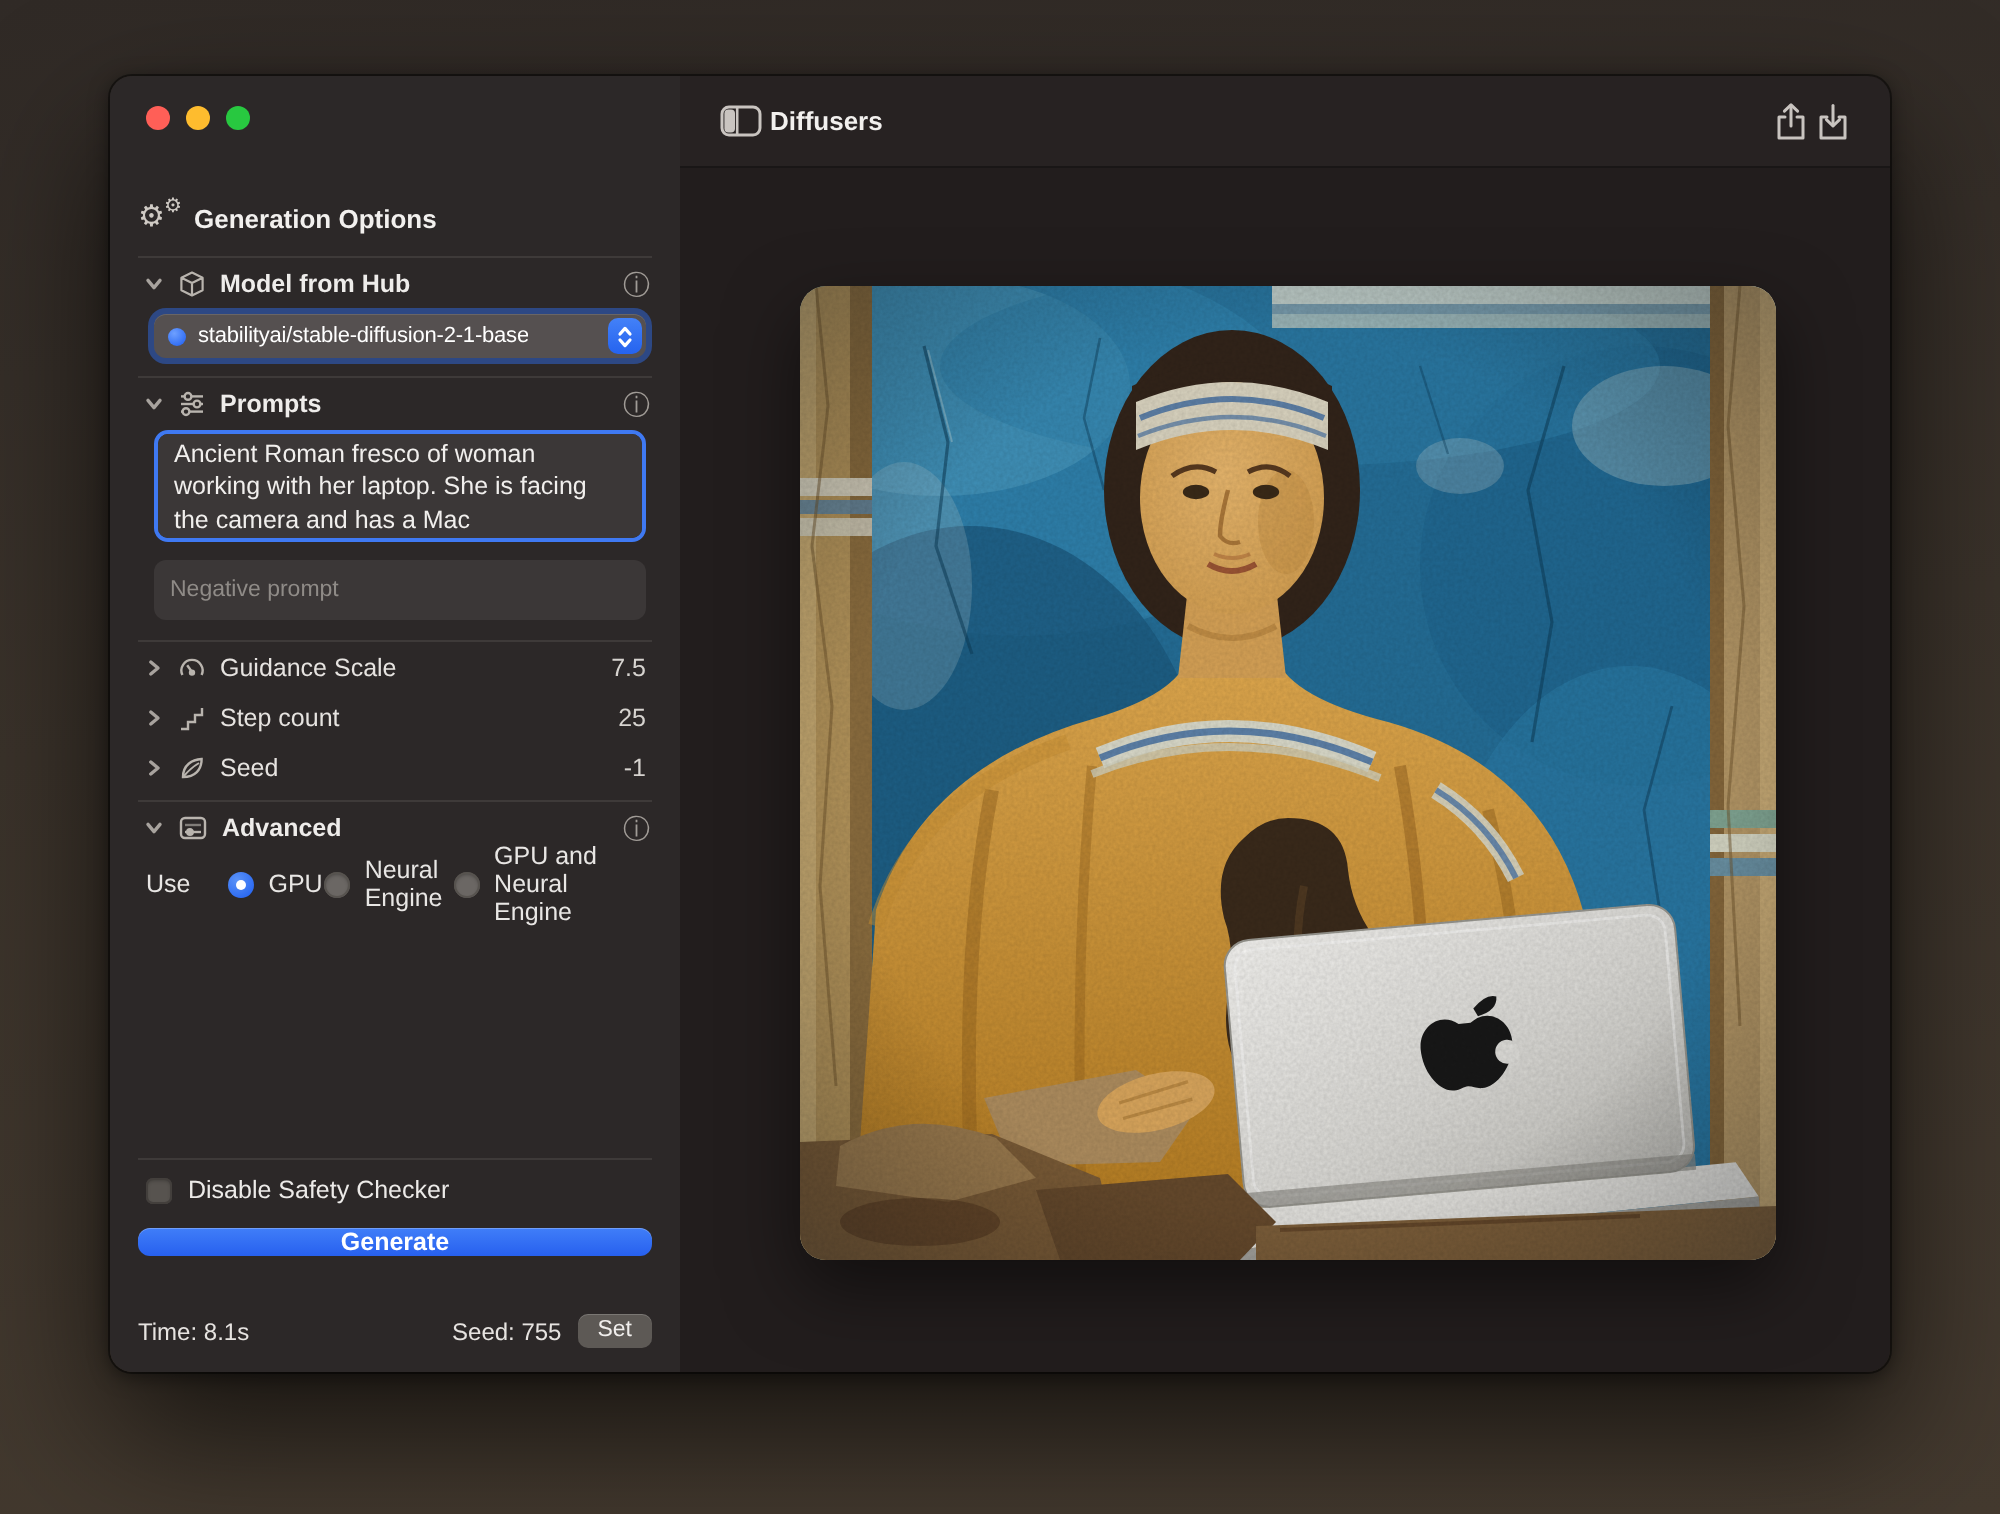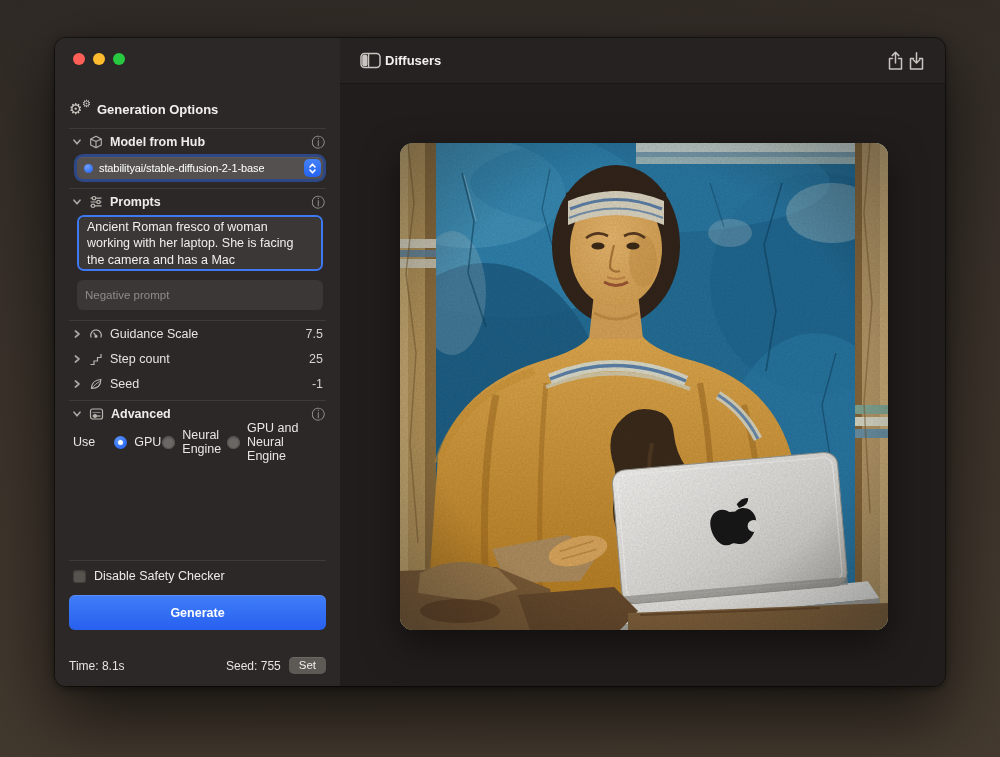--- a/index.html
+++ b/index.html
@@ -77,21 +77,21 @@
            box-shadow: inset 0 0 0 1px #57534f, inset 0 1px 2px rgba(0,0,0,.4); position:relative; }
   .radio.selected { background:radial-gradient(circle at 35% 30%, #5b93f7, #1d5df0); box-shadow:none; }
   .radio.selected::after { content:""; position:absolute; left:4px; top:4px; width:5px; height:5px;
            border-radius:50%; background:#ffffff; }
 
   .sb-bottom { margin-top:auto; }
   .check-row { display:flex; align-items:center; gap:8px; height:18px; margin:6px 0 0 4px; font-size:12.5px; color:#eceae8; cursor:default; }
   .checkbox { width:13px; height:13px; border-radius:3.5px; background:#57534f;
               box-shadow: inset 0 0 0 1px #433f3c, inset 0 1px 2px rgba(0,0,0,.35); flex:0 0 auto; }
   .generate {
-    margin-top:10px; width:100%; height:35px; border:none; border-radius:6px;
+    margin-top:10px; width:100%; height:14px; border:none; border-radius:6px;
     background:linear-gradient(#407ef8,#2760ef); color:#ffffff;
     font-family:"Liberation Sans", sans-serif; font-weight:700; font-size:12.5px; cursor:pointer;
     box-shadow: inset 0 0.5px 0 rgba(255,255,255,.25);
   }
   .status-row { margin-top:27px; display:flex; justify-content:space-between; align-items:center; font-size:12px; color:#e6e3e0; }
   .status-right { display:flex; align-items:center; gap:8px; }
   .set-btn { background:#5d5955; border:none; border-radius:5px; color:#f0eeec;
              font-family:"Liberation Sans", sans-serif; font-size:11.5px; padding:2px 10px 3px;
              box-shadow: inset 0 0.5px 0 rgba(255,255,255,.18); cursor:pointer; }
 

